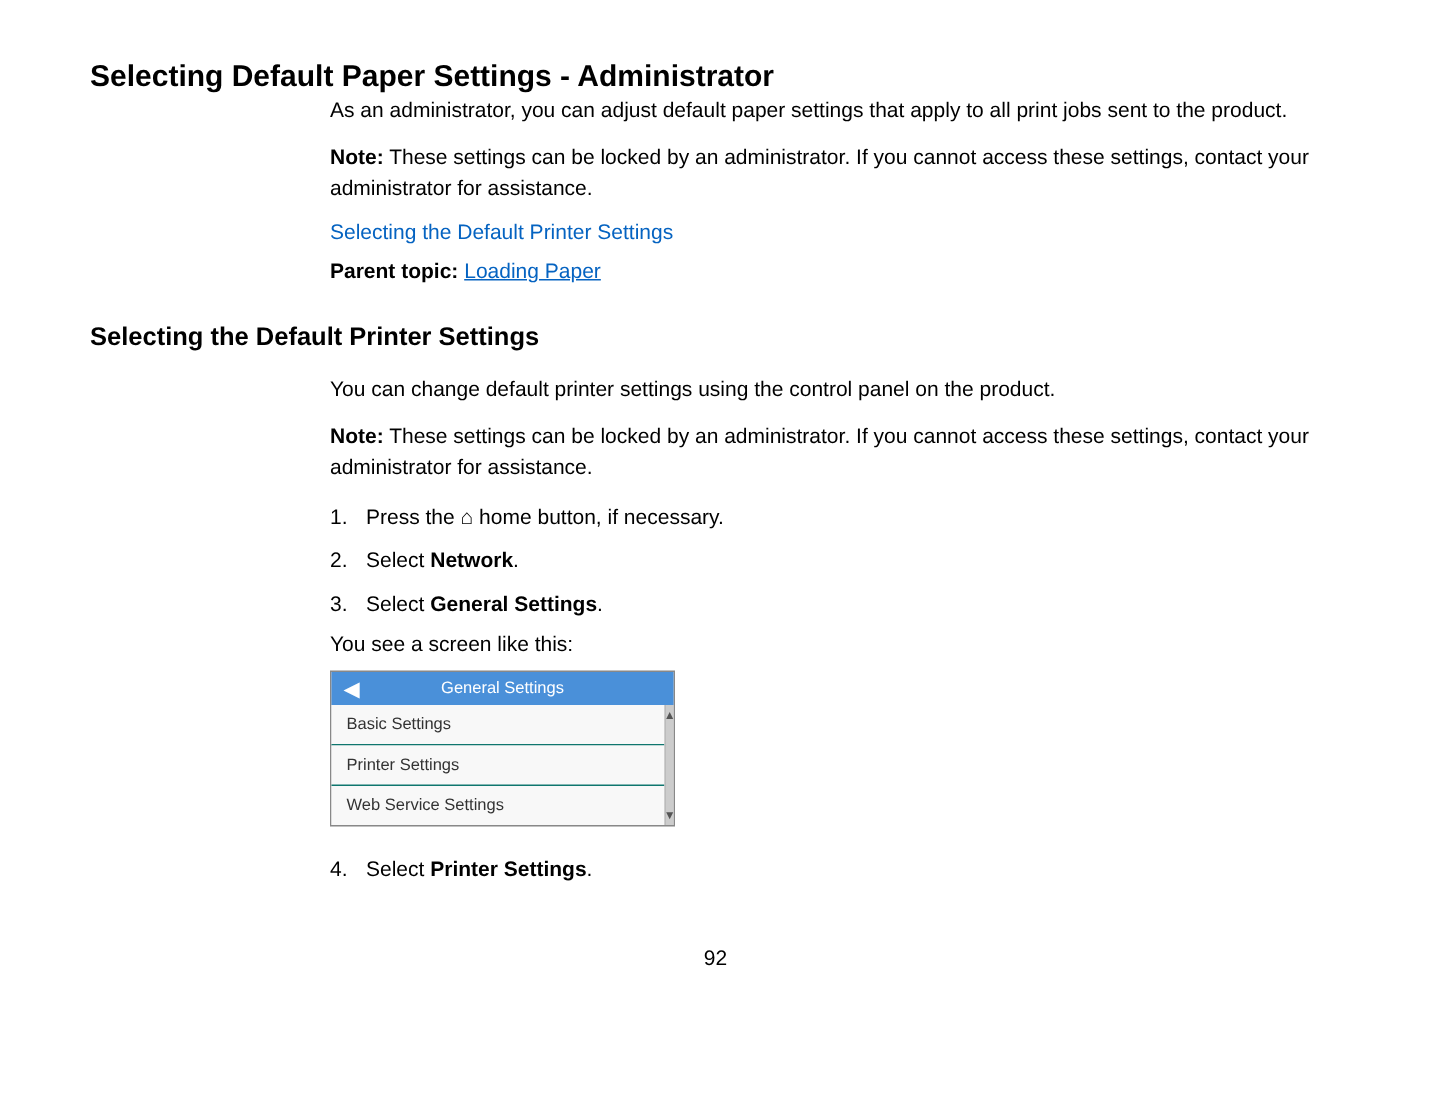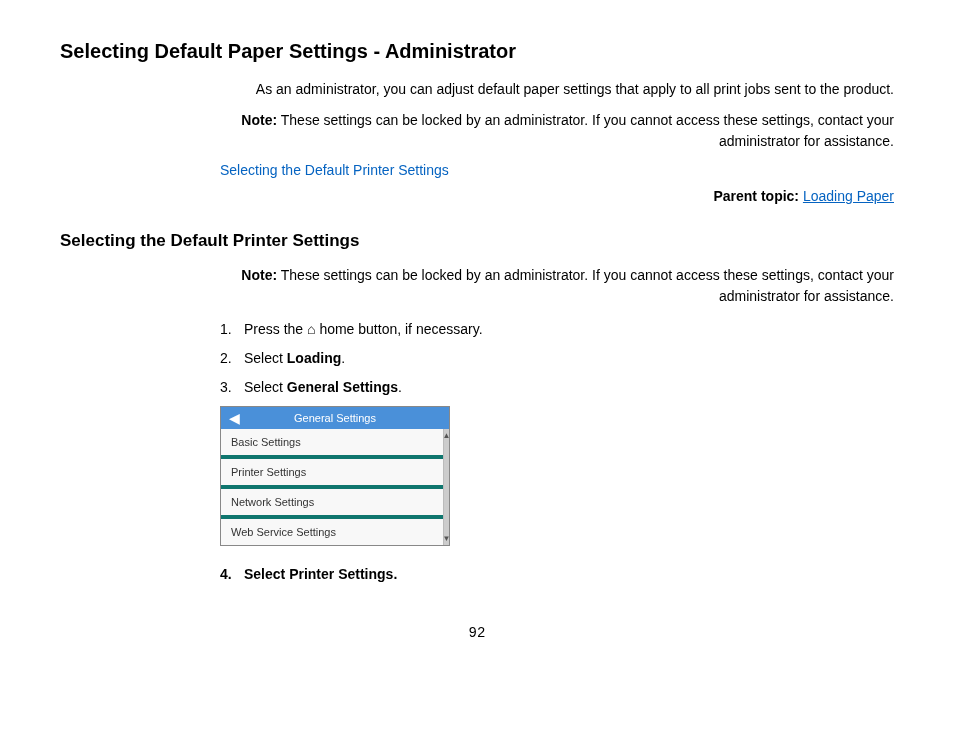--- a/index.html
+++ b/index.html
@@ -23,33 +23,31 @@
       width: 954px;
       min-height: 738px;
       background: #ffffff;
       padding: 40px 60px 60px 60px;
       position: relative;
     }
 
     .main-heading {
       font-size: 20px;
       font-weight: bold;
-      margin-bottom: 16px;
       color: #000000;
     }
 
     .content-block {
       margin-left: 160px;
       margin-bottom: 12px;
     }
 
     .content-block p {
       margin-bottom: 10px;
       line-height: 1.5;
-      text-align: right;
     }
 
     .note-text {
       line-height: 1.5;
       margin-bottom: 12px;
     }
 
     .note-text strong {
       font-weight: bold;
     }
@@ -133,21 +131,21 @@
     }
 
     .back-arrow {
       position: absolute;
       left: 8px;
       font-size: 14px;
       color: #ffffff;
     }
 
     .screen-row {
-      border-bottom: 4px solid #0f766e;
+      border-bottom: 1px solid #0f766e;
       padding: 7px 10px;
       font-size: 11px;
       color: #333333;
       background: #f8f8f8;
     }
 
     .screen-row:last-child {
       border-bottom: none;
     }
 
@@ -182,21 +180,20 @@
       color: #555;
       cursor: pointer;
       margin-top: auto;
     }
 
     .page-number {
       text-align: center;
       margin-top: 40px;
       font-size: 14px;
       color: #000;
-      font-family: Liberation Mono, monospace;
     }
 
     .links-block {
       margin-bottom: 8px;
     }
   </style>
 </head>
 <body>
 
 <div class="page-container">
@@ -216,65 +213,66 @@
 
     <p class="parent-topic">
       <strong>Parent topic:</strong>
       <a class="link-blue" style="display:inline;text-decoration:underline;" href="#">Loading Paper</a>
     </p>
   </div>
 
   <h2 class="section-heading">Selecting the Default Printer Settings</h2>
 
   <div class="content-block">
+    <p>You can change default printer settings using the control panel on the product.</p>
 
     <p class="note-text">
       <strong>Note:</strong><span> These settings can be locked by an administrator. If you cannot access these settings, contact your administrator for assistance.</span>
     </p>
   </div>
 
   <ol class="numbered-list">
     <li>
       <div class="li-content">
         Press the <span>⌂</span> home button, if necessary.
       </div>
     </li>
     <li>
       <div class="li-content">
-        Select <strong>Loading</strong>.
+        Select <strong>Network</strong>.
       </div>
     </li>
     <li>
       <div class="li-content">
         Select <strong>General Settings</strong>.
       </div>
     </li>
   </ol>
 
+  <div class="you-see">You see a screen like this:</div>
 
   <div class="screen-mockup">
     <div class="screen-header">
       <span class="back-arrow">◀</span>
       <span>General Settings</span>
     </div>
     <div class="screen-body-wrapper">
       <div class="screen-rows-area">
         <div class="screen-row">Basic Settings</div>
         <div class="screen-row">Printer Settings</div>
-        <div class="screen-row">Network Settings</div>
         <div class="screen-row">Web Service Settings</div>
       </div>
       <div class="scrollbar-track">
         <span class="scrollbar-up">▲</span>
         <span class="scrollbar-down">▼</span>
       </div>
     </div>
   </div>
 
-  <ol class="numbered-list" style="counter-reset: step-counter 3; font-weight: bold;">
+  <ol class="numbered-list" style="counter-reset: step-counter 3;">
     <li>
       <div class="li-content">
         Select <strong>Printer Settings</strong>.
       </div>
     </li>
   </ol>
 
   <div class="page-number">92</div>
 
 </div>

